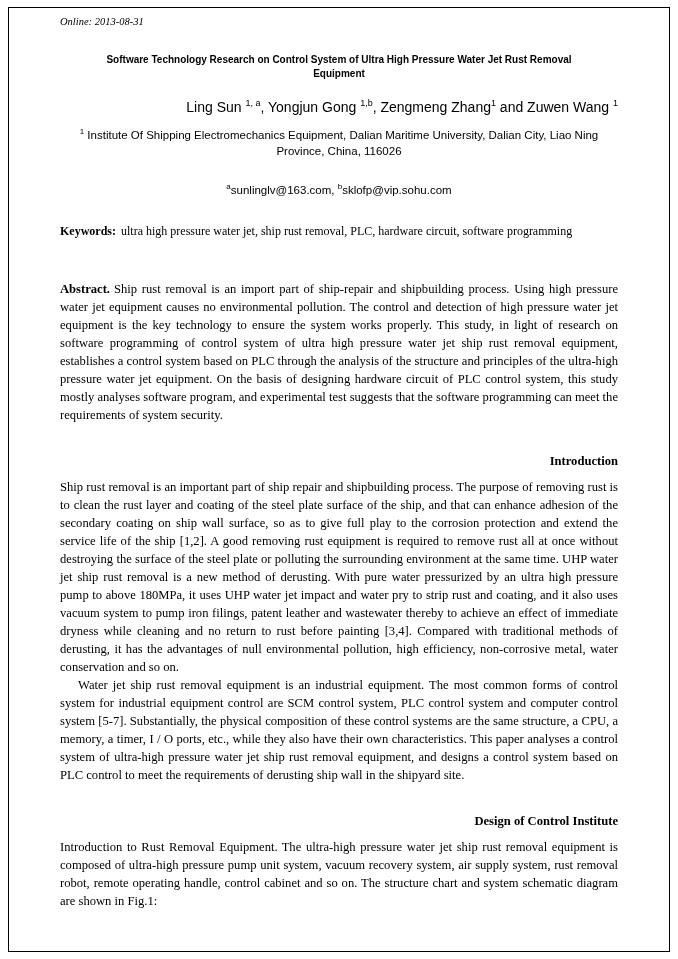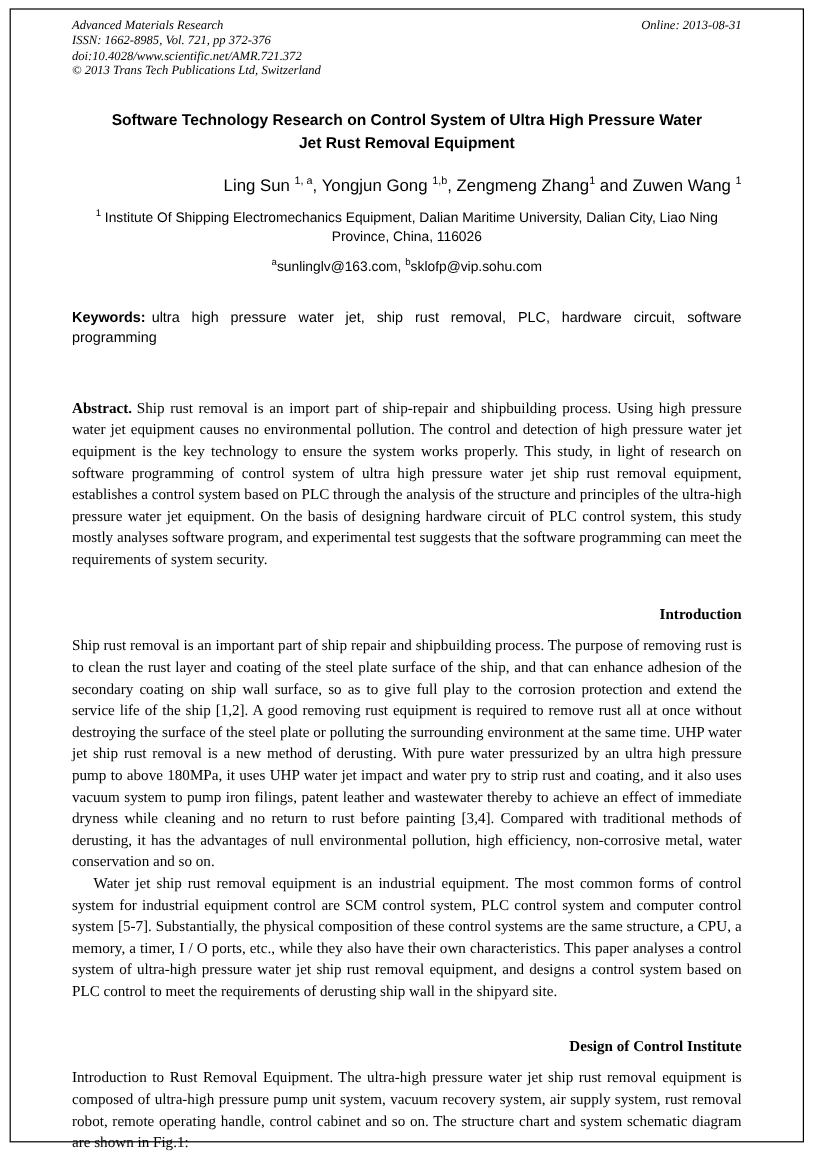--- a/index.html
+++ b/index.html
@@ -34,21 +34,21 @@
     font-style: italic;
     font-size: 10.5px;
     line-height: 1.22;
   }
   .header-left div { white-space: nowrap; }
   .header-right { white-space: nowrap; }
   
   .title {
     font-family: "Liberation Sans", sans-serif;
     font-weight: bold;
-    font-size: 13px;
+    font-size: 10px;
     line-height: 1.45;
     text-align: center;
     margin: 24px 28px 0 28px;
   }
   
   .authors {
     font-family: "Liberation Sans", sans-serif;
     font-size: 14px;
     text-align: right;
     margin-top: 17px;
@@ -64,25 +64,25 @@
     line-height: 1.4;
     text-align: center;
     margin: 12px 4px 0 4px;
   }
   .affiliation sup, .emails sup { font-size: 8px; line-height: 0; }
   
   .emails {
     font-family: "Liberation Sans", sans-serif;
     font-size: 11.5px;
     text-align: center;
-    margin-top: 11px;
+    margin-top: 25px;
   }
   
   .keywords {
-    font-family: Liberation Sans, sans-serif;
+    font-family: Liberation Serif, serif;
     font-size: 12px;
     line-height: 1.45;
     text-align: justify;
     margin: 27px 0 0 0;
   }
   .keywords .kw-label { font-weight: bold; margin-right: 5px; }
   
   .abstract, .body-par {
     font-size: 12.6px;
     line-height: 1.43;
@@ -102,26 +102,20 @@
   .runin-bold { font-weight: normal; margin-right: 4px; }
 </style>
 </head>
 <body>
 
 <div class="page">
   <div class="frame"></div>
   <div class="content">
 
     <div class="header-row">
-      <div class="header-left">
-        <div>Advanced Materials Research</div>
-        <div>ISSN: 1662-8985, Vol. 721, pp 372-376</div>
-        <div>doi:10.4028/www.scientific.net/AMR.721.372</div>
-        <div>© 2013 Trans Tech Publications Ltd, Switzerland</div>
-      </div>
       <div class="header-right">Online: 2013-08-31</div>
     </div>
 
     <h1 class="title">Software Technology Research on Control System of Ultra High Pressure Water Jet Rust Removal Equipment</h1>
 
     <div class="authors">
       <span>Ling Sun </span><sup>1, a</sup><span>, Yongjun Gong </span><sup>1,b</sup><span>, Zengmeng Zhang</span><sup>1</sup><span> and Zuwen Wang </span><sup>1</sup>
     </div>
 
     <div class="affiliation">

